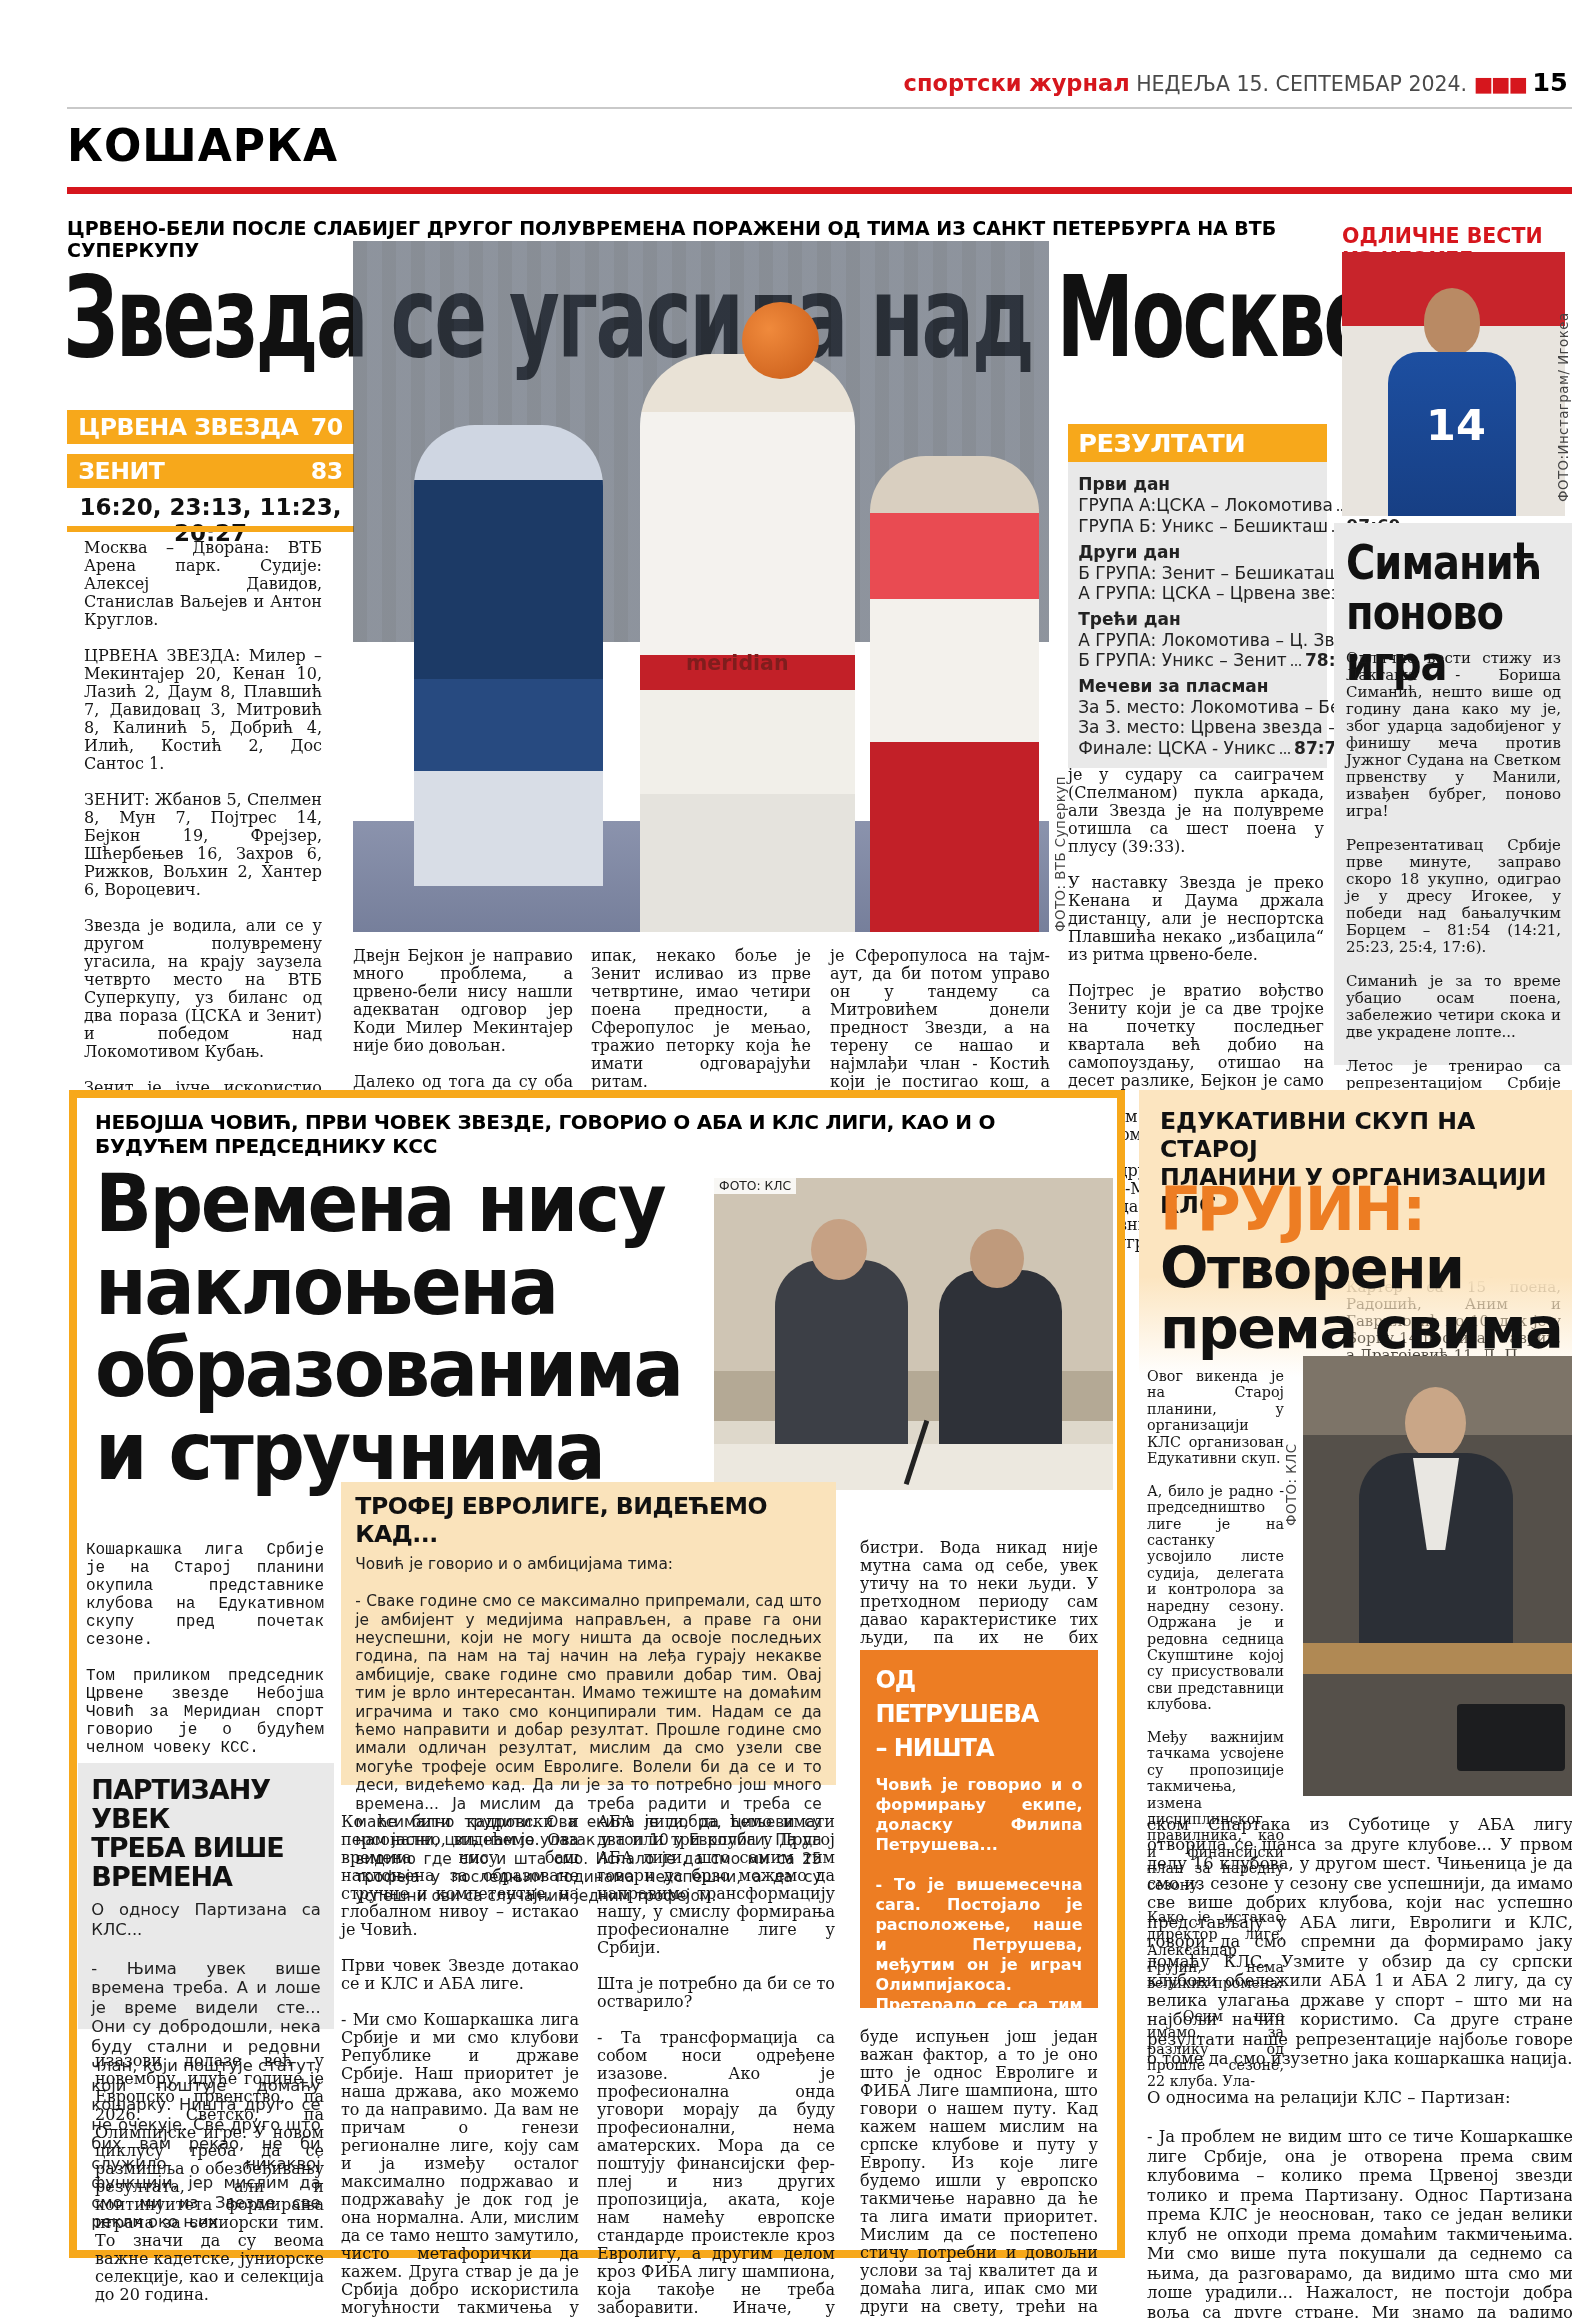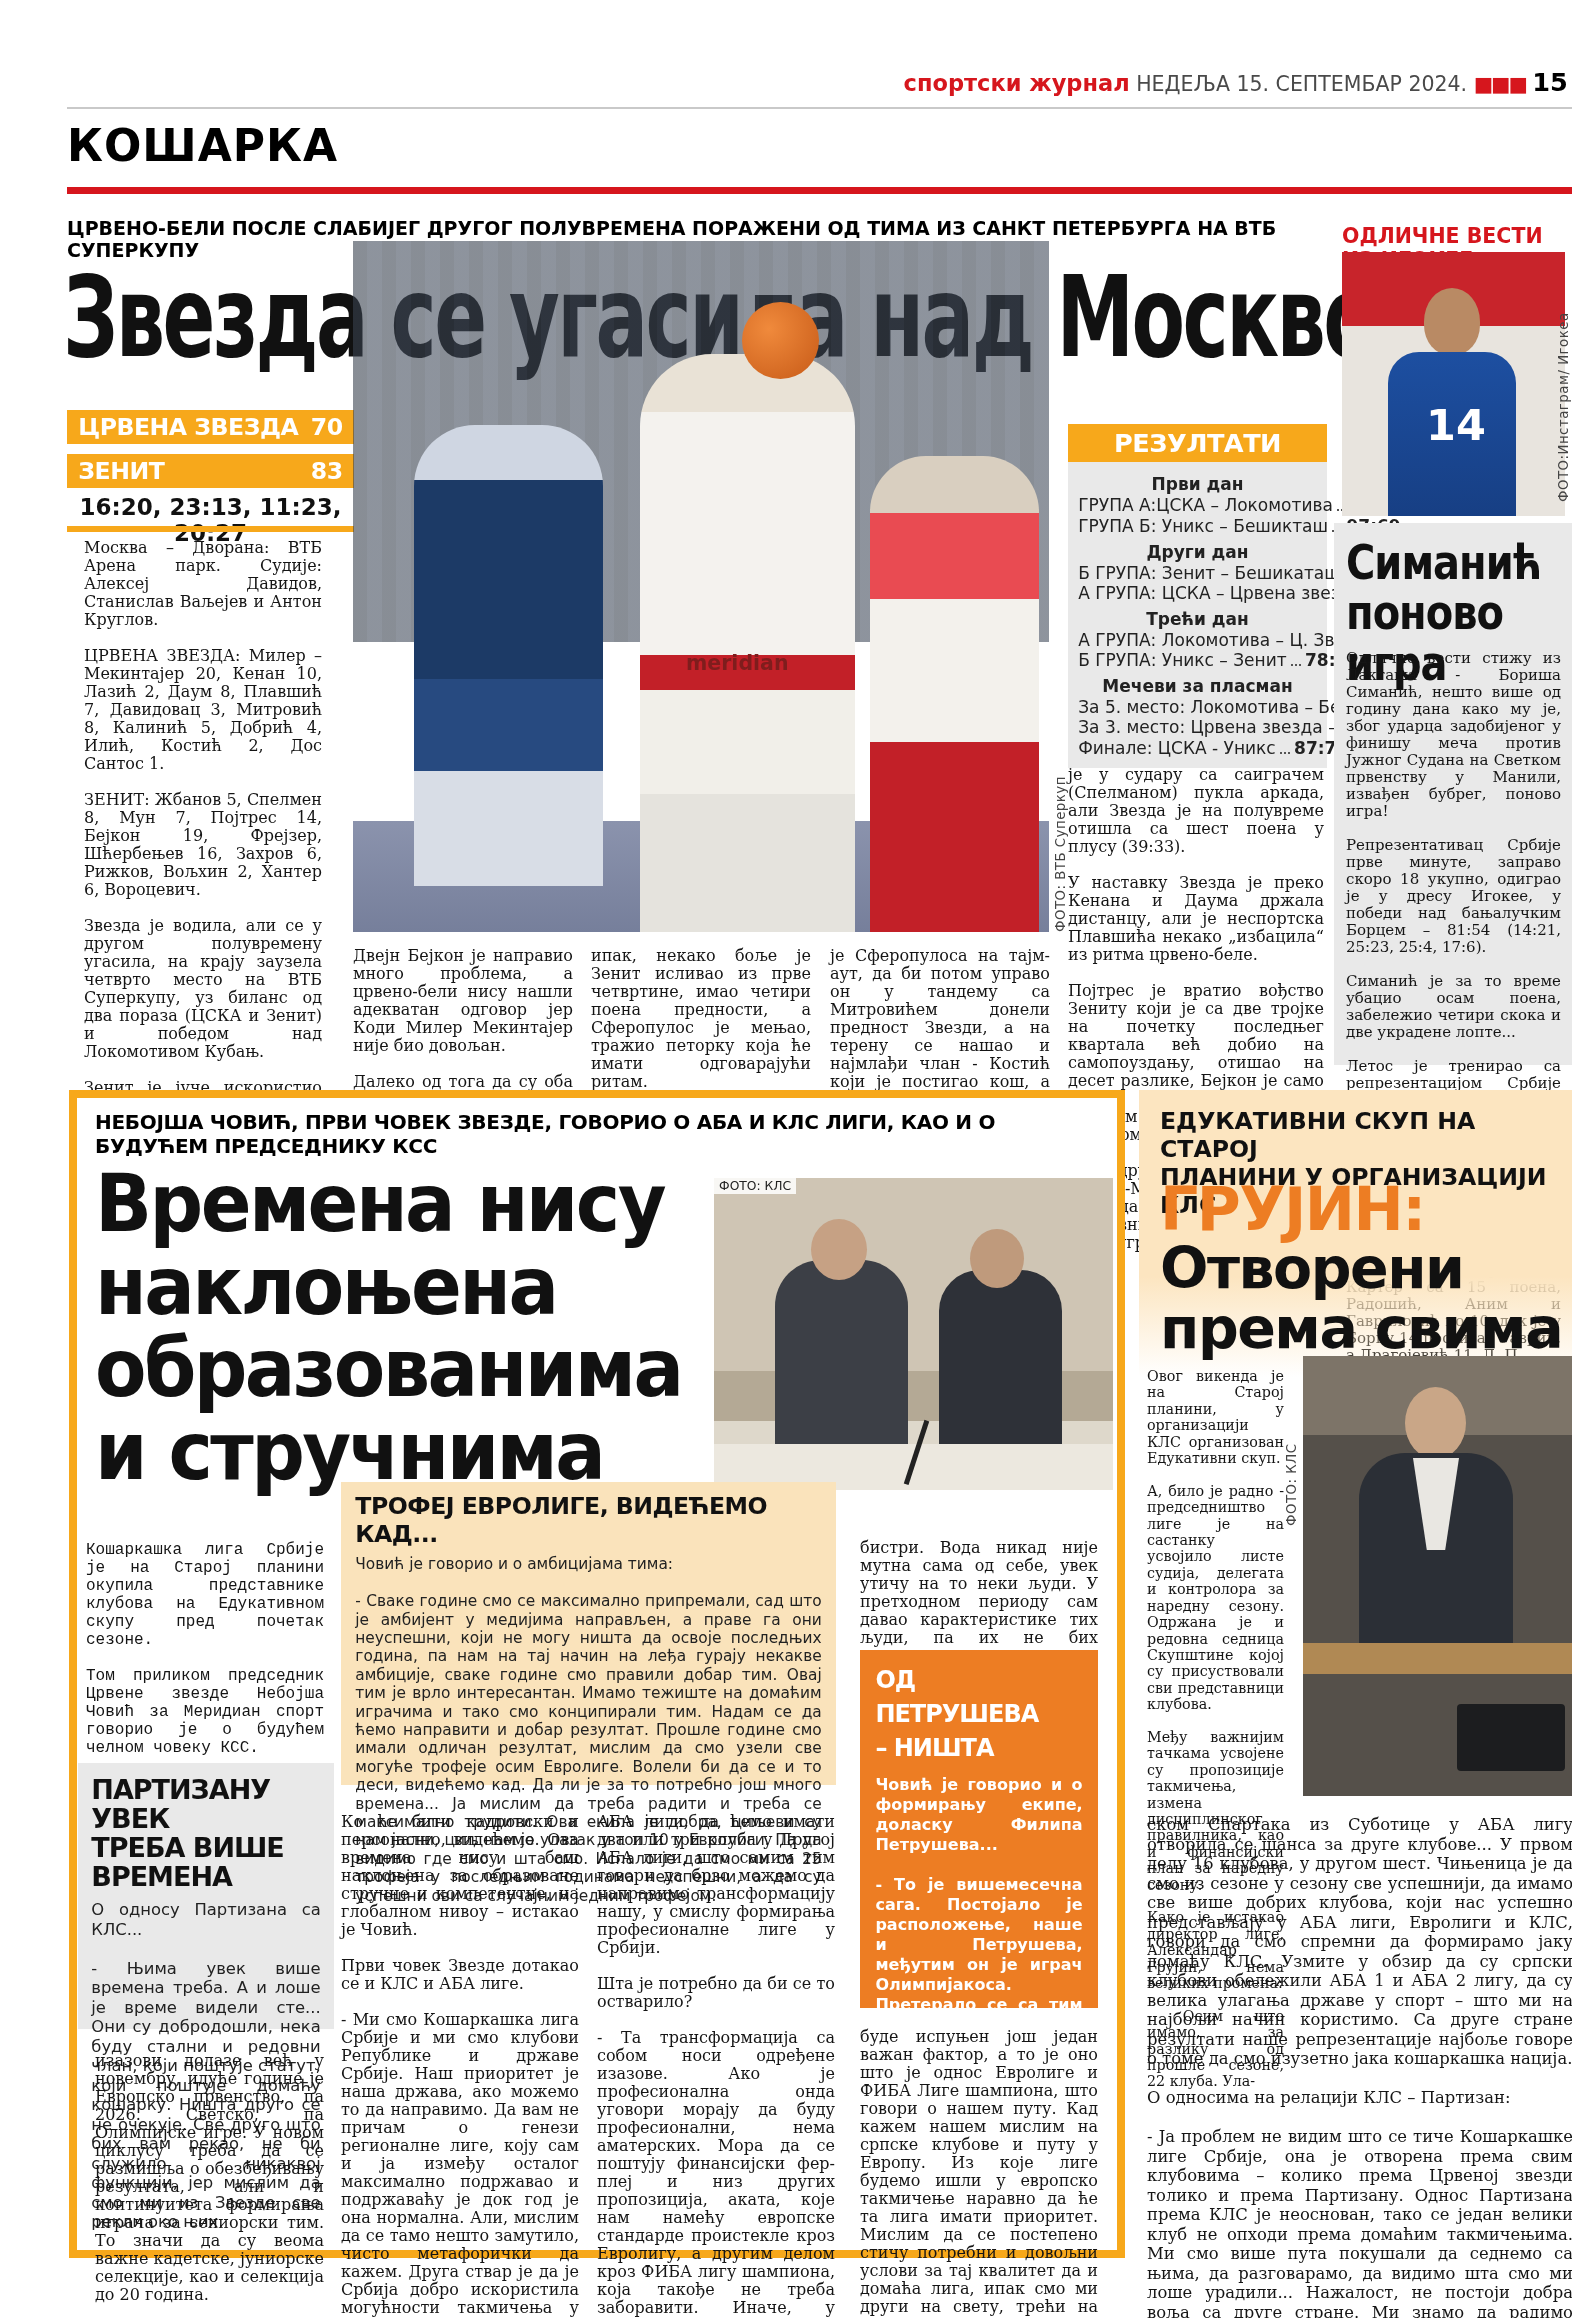--- a/index.html
+++ b/index.html
@@ -101,21 +101,21 @@
 Једна лопта Милера-Мекинтајера противнику у руке натерала</div>
   <div class="serifcol" style="left:830px;top:947px;width:220px;height:215px;">је Сферопулоса на тајм-аут, да би потом управо он у тандему са Митровићем донели предност Звезди, а на терену се нашао и најмлађи члан - Костић који је постигао кош, а Плавшић је погодио за Звездиних „плус пет“.</div>
   <div class="serifcol" style="left:1068px;top:694px;width:256px;height:466px;">Појтрес и Спелман су одржавали тим из Санкт Петербурга у игри. А у „тесној“ четвртини, Жбанову је у судару са саиграчем (Спелманом) пукла аркада, али Звезда је на полувреме отишла са шест поена у плусу (39:33).
 
 У наставку Звезда је преко Кенана и Даума држала дистанцу, али је неспортска Плавшића некако „избацила“ из ритма црвено-беле.
 
 Појтрес је вратио вођство Зениту који је са две тројке на почетку последњег квартала већ добио на самопоуздању, отишао на десет разлике, Бејкон је само хватао ритам, а трећом везаном тројком је трасирао пут свом тиму ка тријумфу.
 
 На другој страни Коди Милер-Мекинтајер покушао је да одговори, али противник није дозволио да ишта угрози победу.  Л. П.</div>
 
-  <div class="abs" style="left:1068px;top:424px;width:259px;text-align:center;">
+  <div class="abs" style="left:1068px;top:424px;width:259px;">
     <div class="heavy" style="background:#f7a81b;color:#fff;font-size:25.6px;padding:4.1px 10.2px;letter-spacing:-0.5px;">РЕЗУЛТАТИ</div>
     <div class="sans graybox" style="padding:7.2px 10.2px 10.2px 10.2px;color:#222;">
       <div class="rhead">Први дан</div>
       <div class="rrow">
           <span class="rlbl">ГРУПА А:ЦСКА – Локомотива</span>
           <span class="rdots"></span>
           <span class="rscr">105:95</span>
         </div>
       <div class="rrow">
           <span class="rlbl">ГРУПА Б: Уникс – Бешикташ</span>

